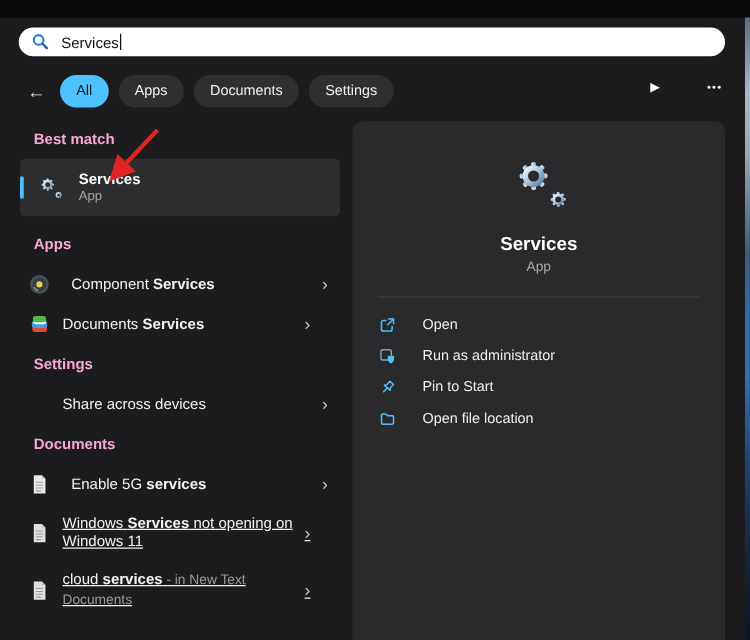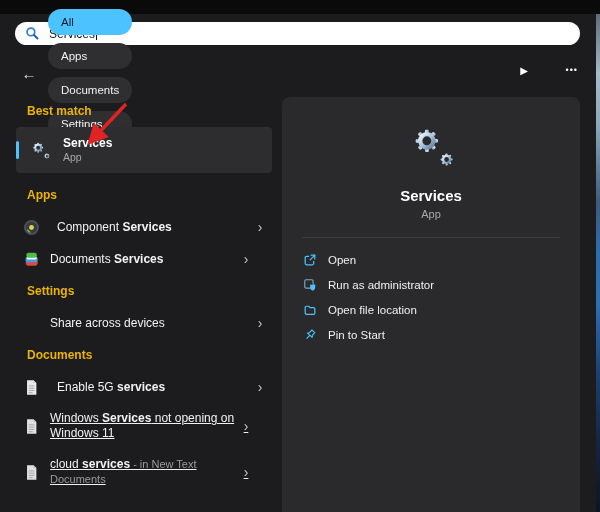--- a/index.html
+++ b/index.html
@@ -16,30 +16,30 @@
   
   .search-bar { position:absolute; left:15px; top:22px; width:565px; height:23px;
     background:#ffffff; border-radius:12px; display:flex; align-items:center; padding:0 10px; }
   .search-bar svg { flex:0 0 auto; }
   .search-text { margin-left:9px; font-size:12px; color:#111; }
   .caret { display:inline-block; width:1px; height:13px; background:#111; margin-left:1px; vertical-align:-2px; }
 
   
   .tabs-row { position:absolute; left:0; top:59px; width:600px; height:28px; display:flex; align-items:center; }
   .back-btn { margin-left:18px; font-size:15px; color:#e0e0e0; width:22px; text-align:center; cursor:default; }
-  .pills { display:flex; gap:8px; margin-left:8px;flex-direction:column; }
+  .pills { display:flex; gap:8px; margin-left:8px; }
   .pill { height:26px; line-height:26px; padding:0 13px; border-radius:13px;
     background:#2f2f31; color:#f2f2f2; font-size:11.5px; white-space:nowrap; }
   .pill.active { background:var(--accent); color:#0b1c26; }
   .play-btn { position:absolute; right:72px; top:6px; color:#fff; font-size:10px; }
   .more-btn { position:absolute; right:22px; top:6px; color:#fff; font-size:9px; letter-spacing:1px; }
 
   
   .left-col { position:absolute; left:10px; top:97px; width:264px; }
-  .sec-heading { font-size:12px; font-weight:700; color:#eab308; padding-left:17px; height:16px; line-height:16px; }
+  .sec-heading { font-size:12px; font-weight:700; color:#f9a8d4; padding-left:17px; height:16px; line-height:16px; }
   .h-bestmatch { margin-top:6px; }
   .best-card { margin-top:8px; margin-left:6px; width:256px; height:46px; background:#2d2d2f;
     border-radius:4px; position:relative; display:flex; align-items:center; }
   .accent-bar { position:absolute; left:0px; top:14px; width:3px; height:18px; border-radius:2px; background:var(--accent); }
   .best-card .bicon { margin-left:12px; width:24px; height:22px; }
   .best-txt { margin-left:11px; }
   .best-title { font-size:12px; font-weight:700; color:#fff; line-height:15px; }
   .best-sub { font-size:10.5px; color:#a6a6a6; line-height:13px; }
   .h-apps { margin-top:14px; }
   .h-settings { margin-top:12px; }
@@ -60,21 +60,21 @@
   
   .right-panel { position:absolute; left:282px; top:97px; width:298px; height:415px;
     background:#2a2a2c; border-radius:8px 8px 0 0; }
   .rp-icon { margin:24px auto 0; width:54px; height:50px; display:block; }
   .rp-title { margin-top:16px; text-align:center; font-size:15px; font-weight:600; color:#fff; }
   .rp-sub { margin-top:4px; text-align:center; font-size:11px; color:#a8a8a8; }
   .rp-divider { margin:17px 20px 0; height:1px; background:#3e3e40; }
   .rp-actions { margin-top:9px; }
   .action-row { display:flex; align-items:center; height:25px; padding-left:20px; }
   .action-icon { width:16px; height:16px; flex:0 0 16px; display:flex; align-items:center; justify-content:center; }
-  .action-label { margin-left:10px; font-size:11.5px; color:#f0f0f0; }
+  .action-label { margin-left:20px; font-size:11.5px; color:#f0f0f0; }
 </style>
 </head>
 <body style="--accent: #4cc2ff; --arrow: #e02424;">
 
 <svg width="0" height="0" style="position:absolute">
   <defs>
     <linearGradient id="gearGrad" x1="0" y1="0" x2="1" y2="1">
       <stop offset="0" stop-color="#eef6fc"></stop>
       <stop offset="0.5" stop-color="#a9c4da"></stop>
       <stop offset="1" stop-color="#5f7f9e"></stop>
@@ -260,34 +260,34 @@
         <svg width="14" height="14" viewBox="0 0 16 16">
           <rect x="2" y="2" width="9.5" height="9.5" rx="1.6" fill="none" stroke="#7fa6c2" stroke-width="1.3"></rect>
           <path d="M8.2 7.2 c1.9 1 3.9 1 5.8 0 v3.4 c0 2.4 -2 3.6 -2.9 4 c-.9 -.4 -2.9 -1.6 -2.9 -4 z" fill="var(--accent)"></path>
         </svg>
       </span>
       <span class="action-label">Run as administrator</span>
     </div>
 
     <div class="action-row">
       <span class="action-icon">
-        <svg width="14" height="14" viewBox="0 0 16 16" fill="none" stroke="var(--accent)" stroke-width="1.4">
-          <path d="M2.5 5 a1.3 1.3 0 0 1 1.3 -1.3 h2.7 l1.6 1.6 h4.1 a1.3 1.3 0 0 1 1.3 1.3 v4.9 a1.6 1.6 0 0 1 -1.6 1.6 h-7.8 a1.6 1.6 0 0 1 -1.6 -1.6 z" stroke-linejoin="round"></path>
-        </svg>
-      </span>
-      <span class="action-label">Open file location</span>
-    </div>
-
-    <div class="action-row">
-      <span class="action-icon">
         <svg width="14" height="14" viewBox="0 0 16 16" fill="none" stroke="var(--accent)" stroke-width="1.3">
           <g transform="rotate(42 8 8)">
             <path d="M5.8 2.3 h4.4 v4.2 l1.4 1.8 h-7.2 l1.4 -1.8 z" stroke-linejoin="round"></path>
             <line x1="8" y1="8.5" x2="8" y2="13.3" stroke-linecap="round"></line>
           </g>
         </svg>
       </span>
       <span class="action-label">Pin to Start</span>
     </div>
 
+    <div class="action-row">
+      <span class="action-icon">
+        <svg width="14" height="14" viewBox="0 0 16 16" fill="none" stroke="var(--accent)" stroke-width="1.4">
+          <path d="M2.5 5 a1.3 1.3 0 0 1 1.3 -1.3 h2.7 l1.6 1.6 h4.1 a1.3 1.3 0 0 1 1.3 1.3 v4.9 a1.6 1.6 0 0 1 -1.6 1.6 h-7.8 a1.6 1.6 0 0 1 -1.6 -1.6 z" stroke-linejoin="round"></path>
+        </svg>
+      </span>
+      <span class="action-label">Open file location</span>
+    </div>
+
 
   </div>
 </div>
 
 </body></html>

